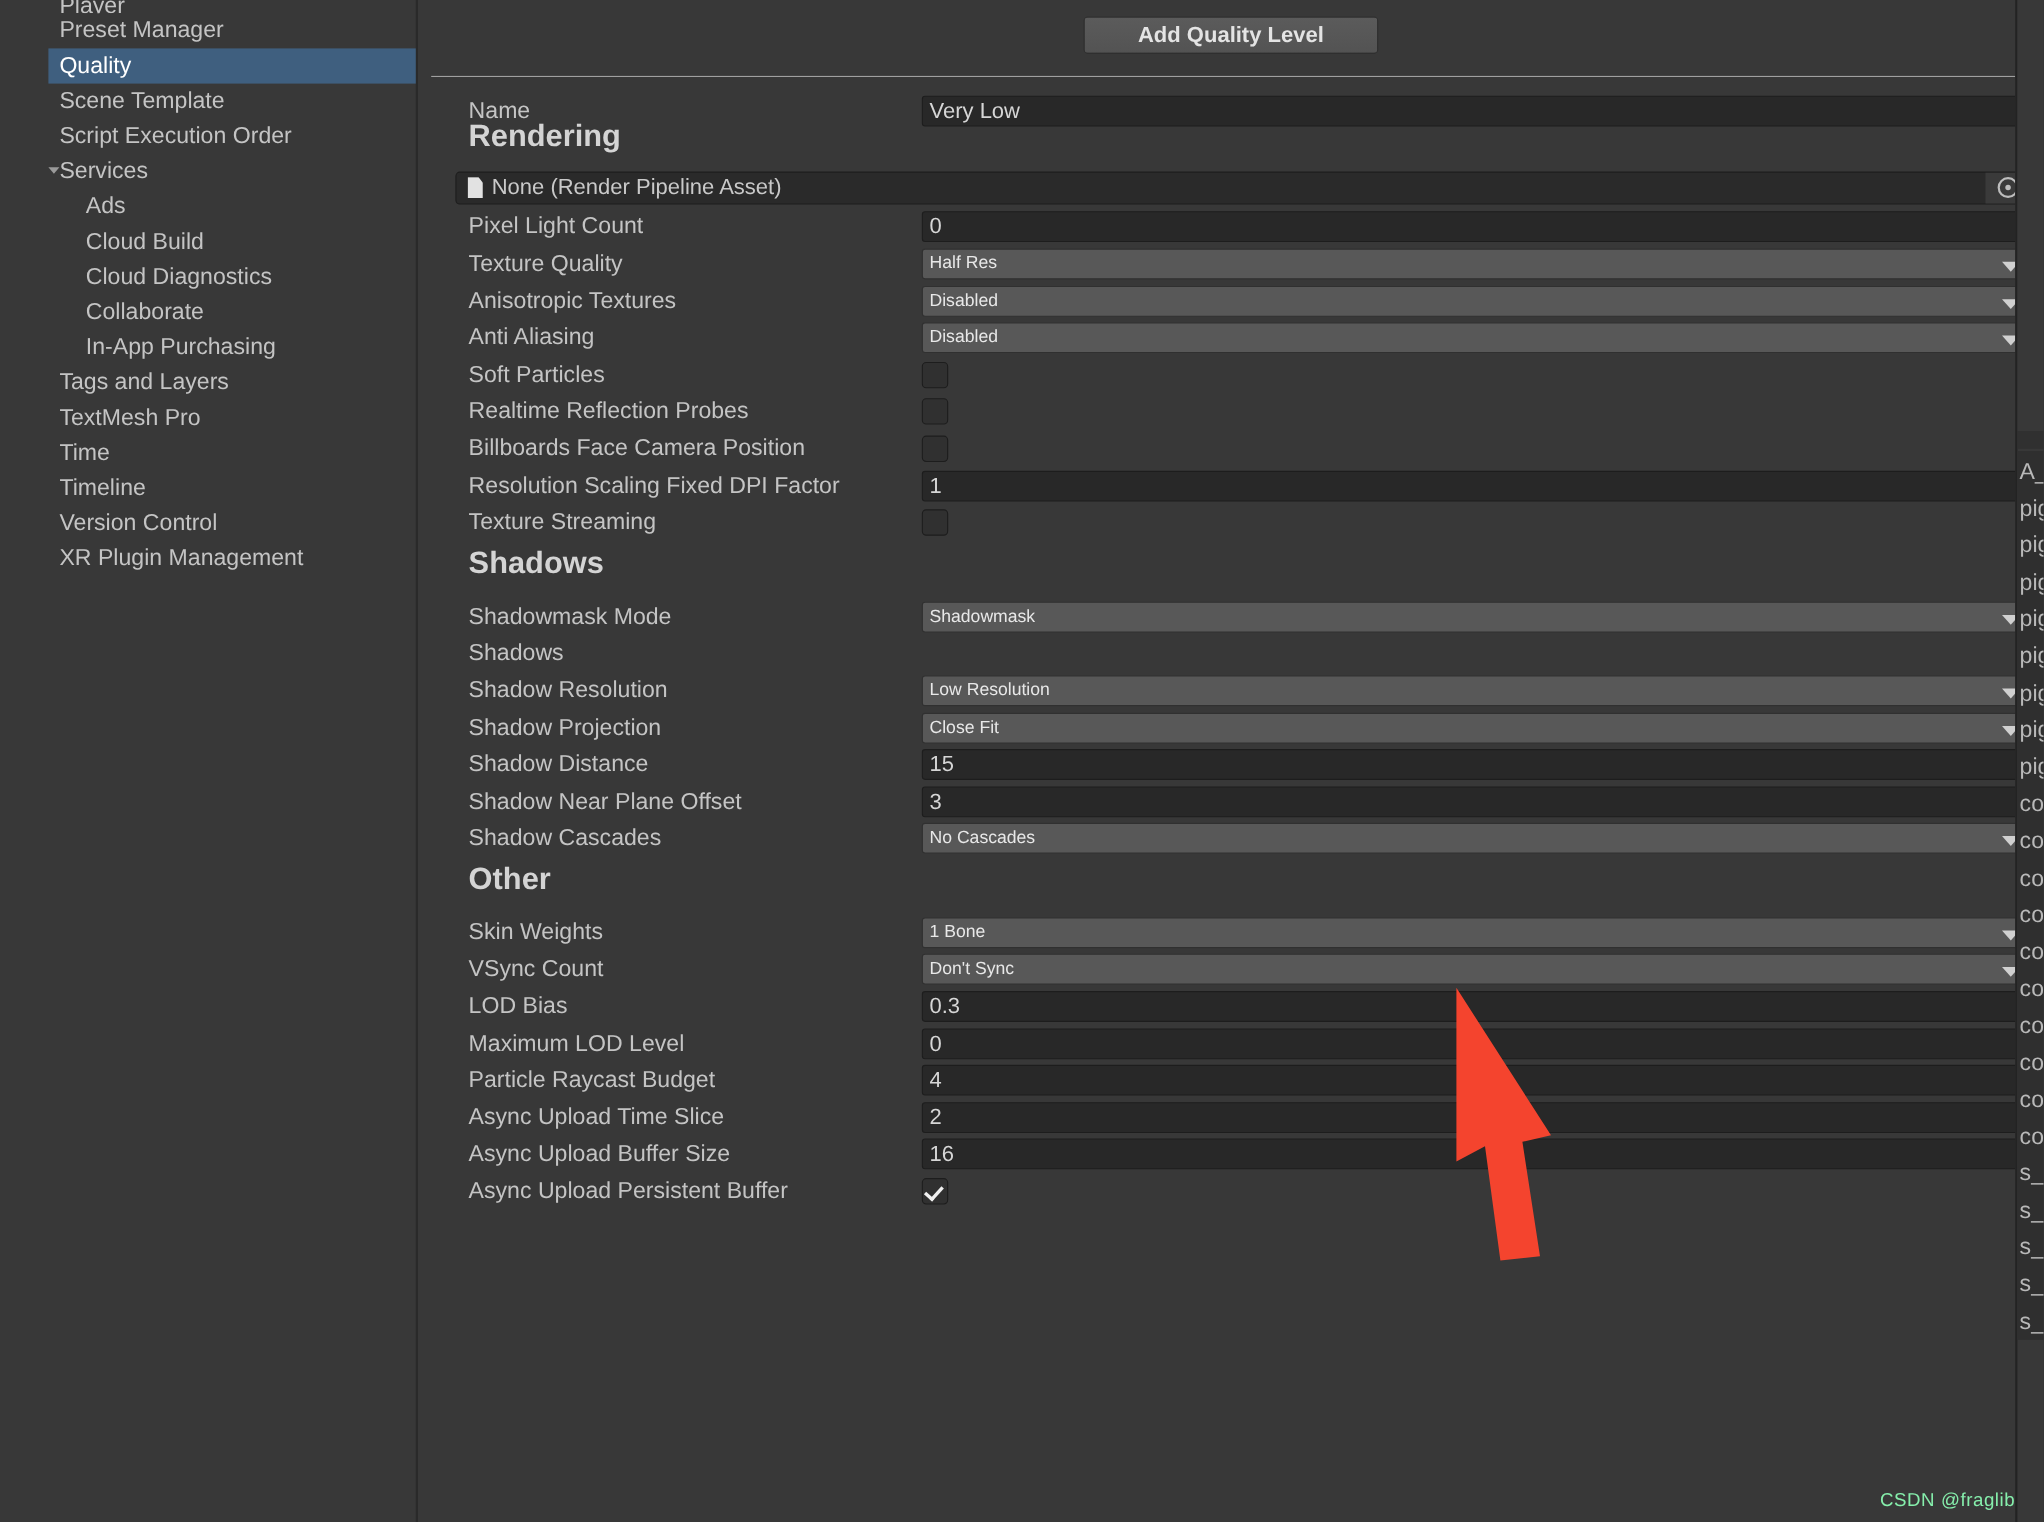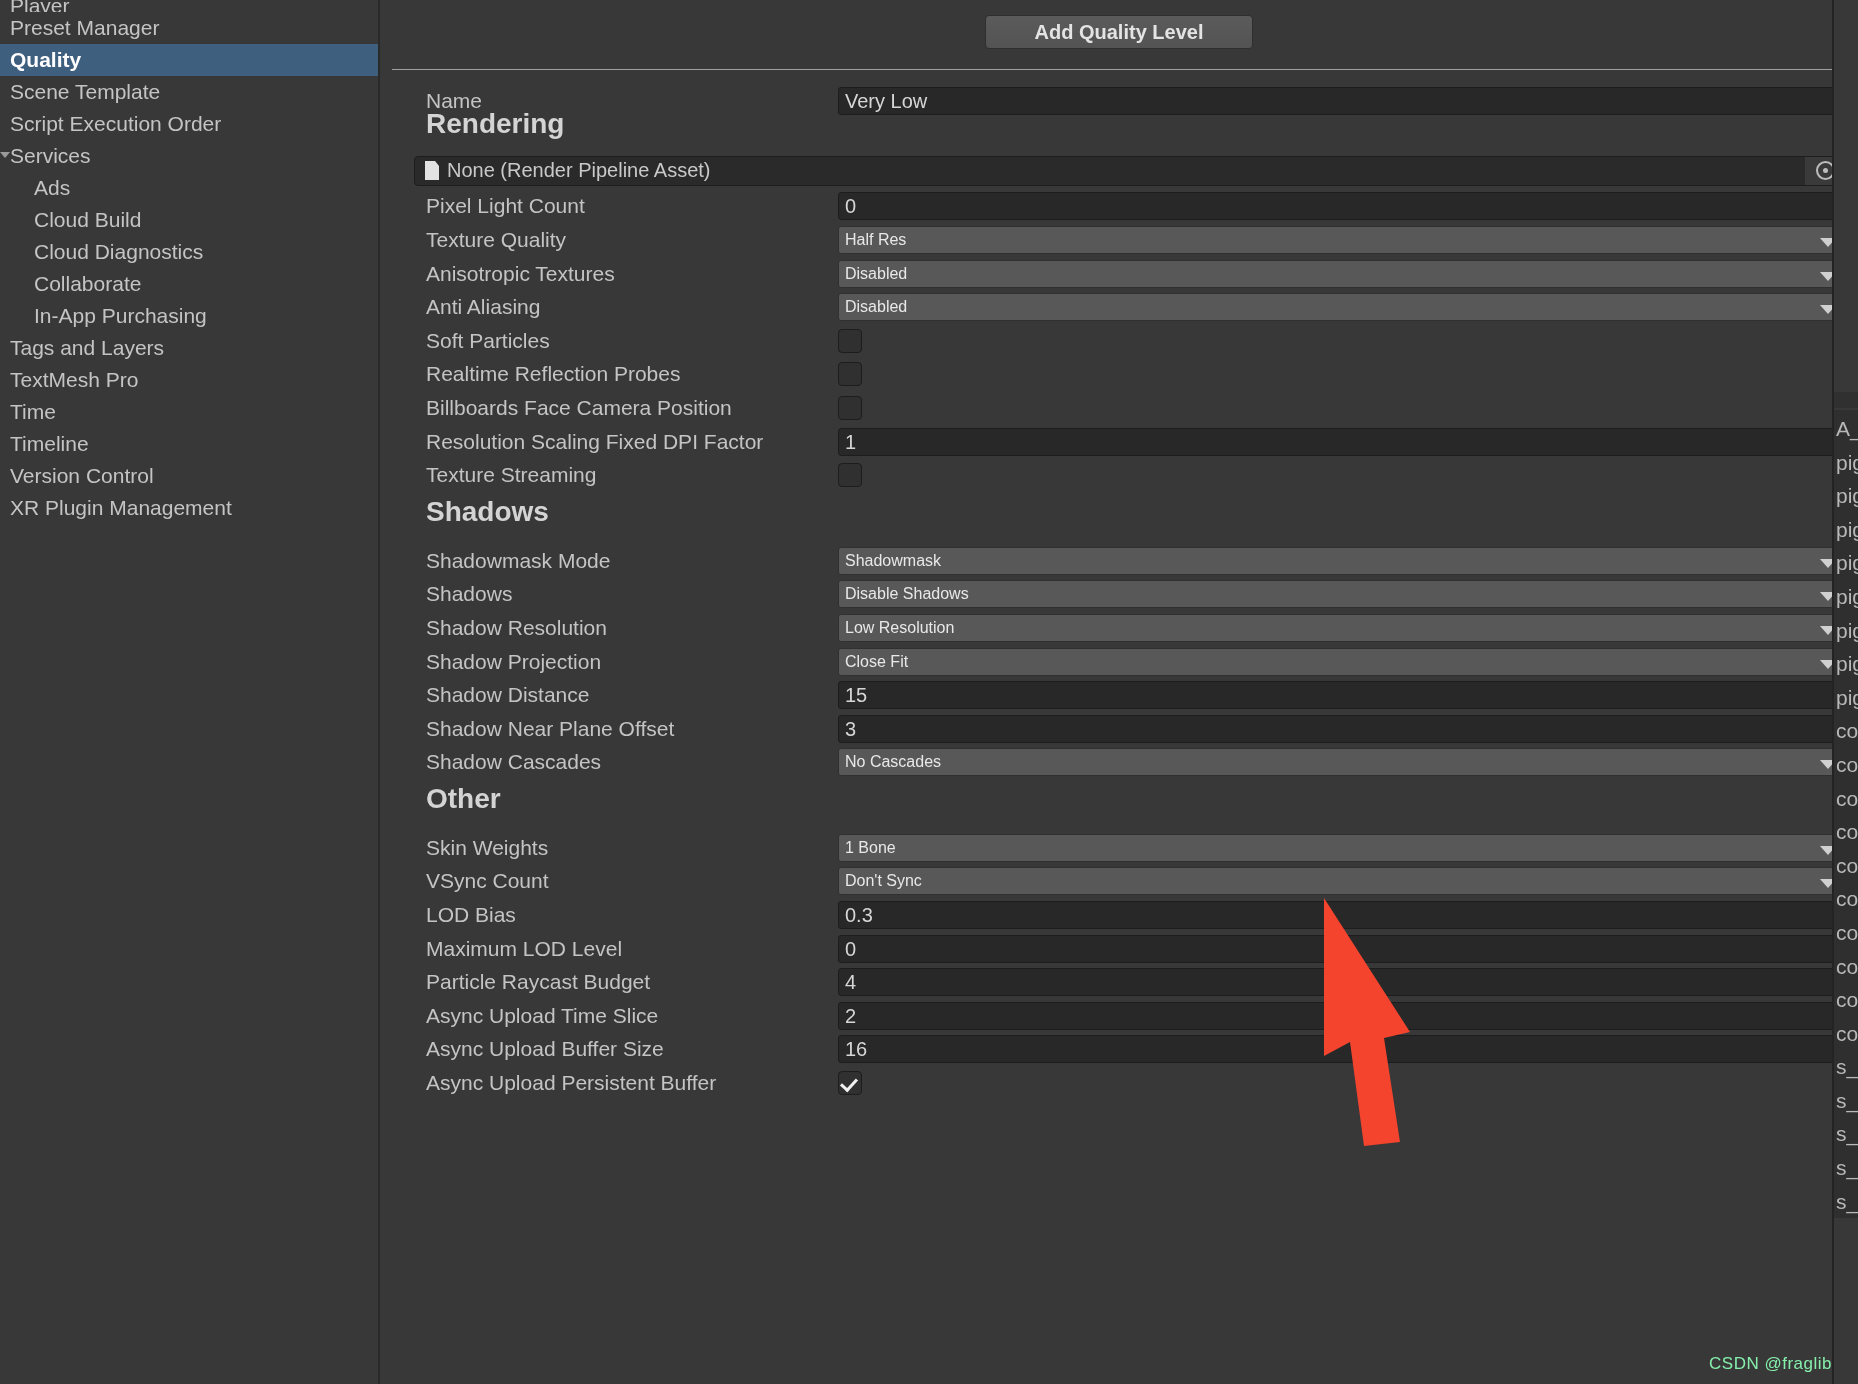--- a/index.html
+++ b/index.html
@@ -12,32 +12,33 @@
   .app { position: relative; width: 1858px; height: 1384px; display: flex; }
 
   
   .sidebar {
     width: 380px; height: 1384px;
     background: #383838;
     padding-top: 0;
     flex: 0 0 380px;
     position: relative;
     overflow: hidden;
+    padding-left: 44px;
   }
   .side-item {
     height: 32px;
     line-height: 32px;
     color: #c4c4c4;
     font-size: 21px;
     padding-left: 10px;
     white-space: nowrap;
     position: relative;
   }
   .side-item.clipped { height: 12px; line-height: 12px; overflow: hidden; color:#c4c4c4; }
-  .side-item.selected { background: #3f5f7f; color: #ffffff; font-weight: bold; }
+  .side-item.selected { background: #3f5f7f; color: #ffffff; }
   .side-item.depth1 { padding-left: 34px; }
   .side-item .foldout {
     position: absolute; left: 0px; top: 12px;
     width: 0; height: 0;
     border-left: 5px solid transparent;
     border-right: 5px solid transparent;
     border-top: 6px solid #9a9a9a;
   }
   .sidebar-divider {
     position: absolute; right: 0; top: 0; width: 2px; height: 1384px;
@@ -341,23 +342,20 @@
             <div class="spacer-sm"></div>
             <div class="section-head">Shadows</div>
             <div class="row">
               <div class="label">Shadowmask Mode</div>
               <div class="field">
                 <div class="dropdown"><span>Shadowmask</span><span class="caret"></span></div>
               </div>
             </div>
             <div class="row">
               <div class="label">Shadows</div>
-              <div class="field">
-                <div class="dropdown"><span>Disable Shadows</span><span class="caret"></span></div>
-              </div>
             </div>
             <div class="row">
               <div class="label">Shadow Resolution</div>
               <div class="field">
                 <div class="dropdown"><span>Low Resolution</span><span class="caret"></span></div>
               </div>
             </div>
             <div class="row">
               <div class="label">Shadow Projection</div>
               <div class="field">

